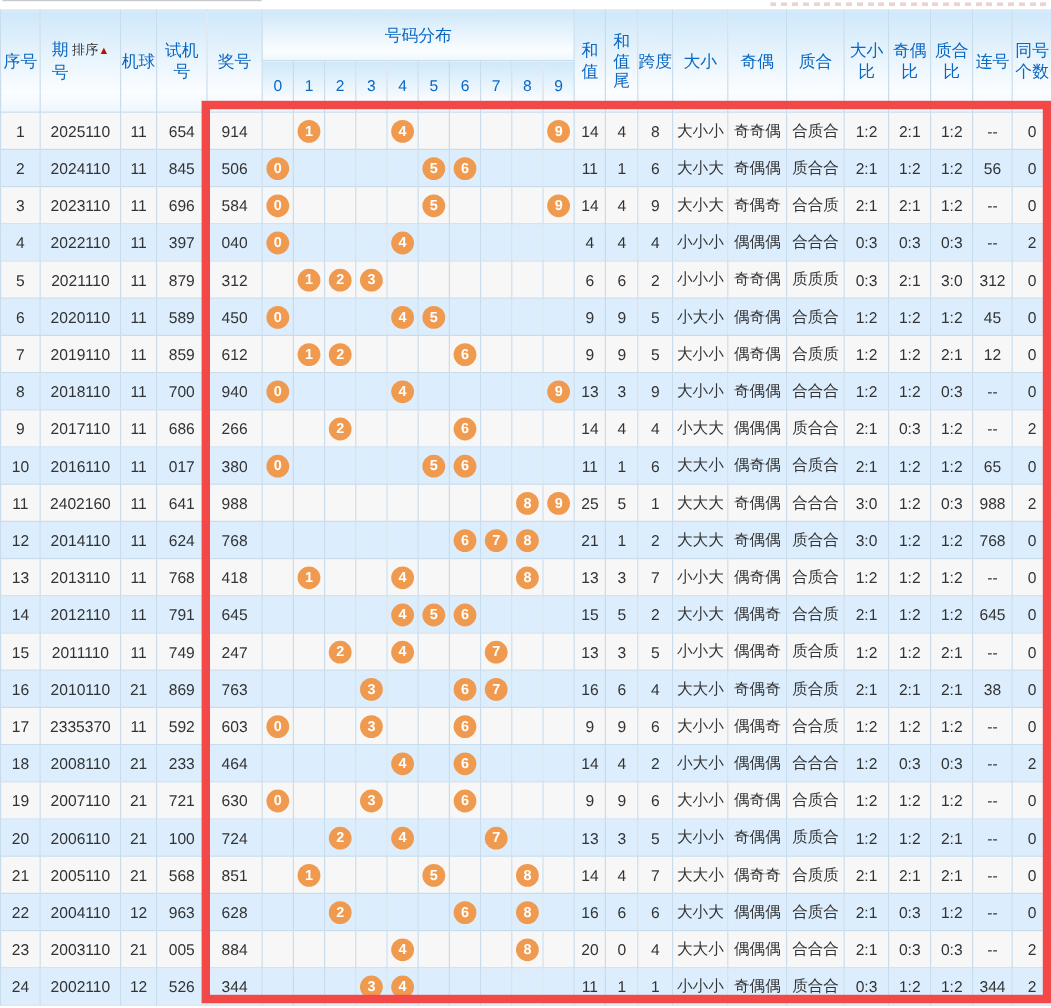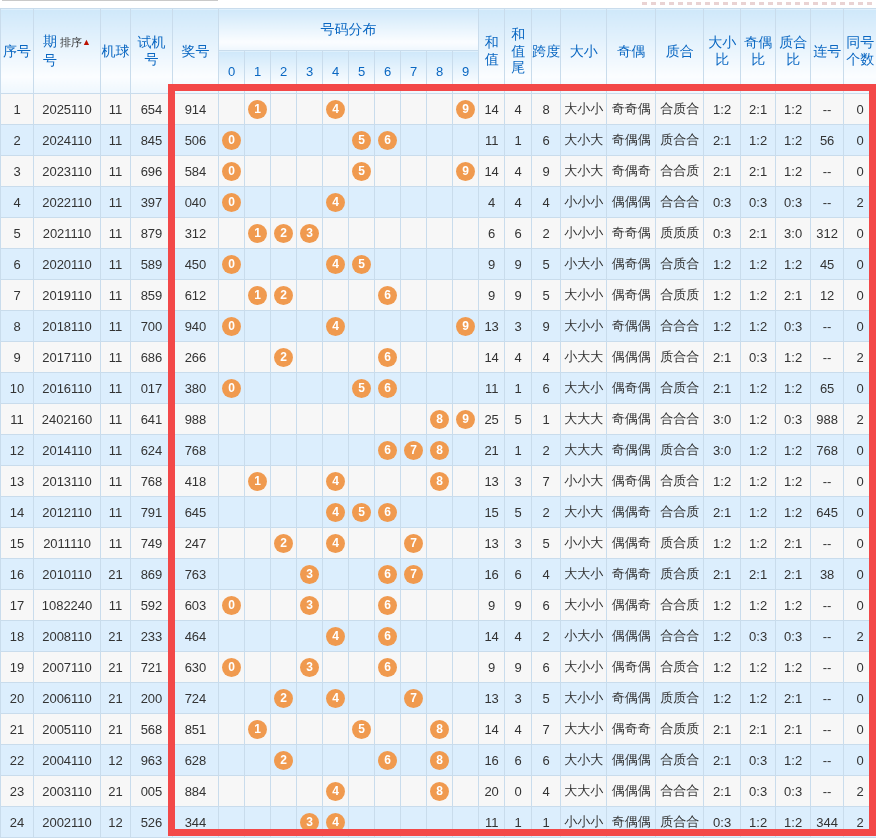--- a/index.html
+++ b/index.html
@@ -573,21 +573,21 @@
     <td>奇偶奇</td>
     <td>质合质</td>
     <td>2:1</td>
     <td>2:1</td>
     <td>2:1</td>
     <td>38</td>
     <td>0</td>
   </tr>
       <tr class="odd">
     <td>17</td>
-    <td>1082240</td>
+    <td>2335370</td>
     <td>11</td>
     <td>592</td>
     <td>603</td>
     <td class="dist"><span class="circle">0</span></td>
     <td class="dist"></td>
     <td class="dist"></td>
     <td class="dist"><span class="circle">3</span></td>
     <td class="dist"></td>
     <td class="dist"></td>
     <td class="dist"><span class="circle">6</span></td>
@@ -659,21 +659,21 @@
     <td>1:2</td>
     <td>1:2</td>
     <td>1:2</td>
     <td>--</td>
     <td>0</td>
   </tr>
       <tr class="even">
     <td>20</td>
     <td>2006110</td>
     <td>21</td>
-    <td>200</td>
+    <td>100</td>
     <td>724</td>
     <td class="dist"></td>
     <td class="dist"></td>
     <td class="dist"><span class="circle">2</span></td>
     <td class="dist"></td>
     <td class="dist"><span class="circle">4</span></td>
     <td class="dist"></td>
     <td class="dist"></td>
     <td class="dist"><span class="circle">7</span></td>
     <td class="dist"></td>

